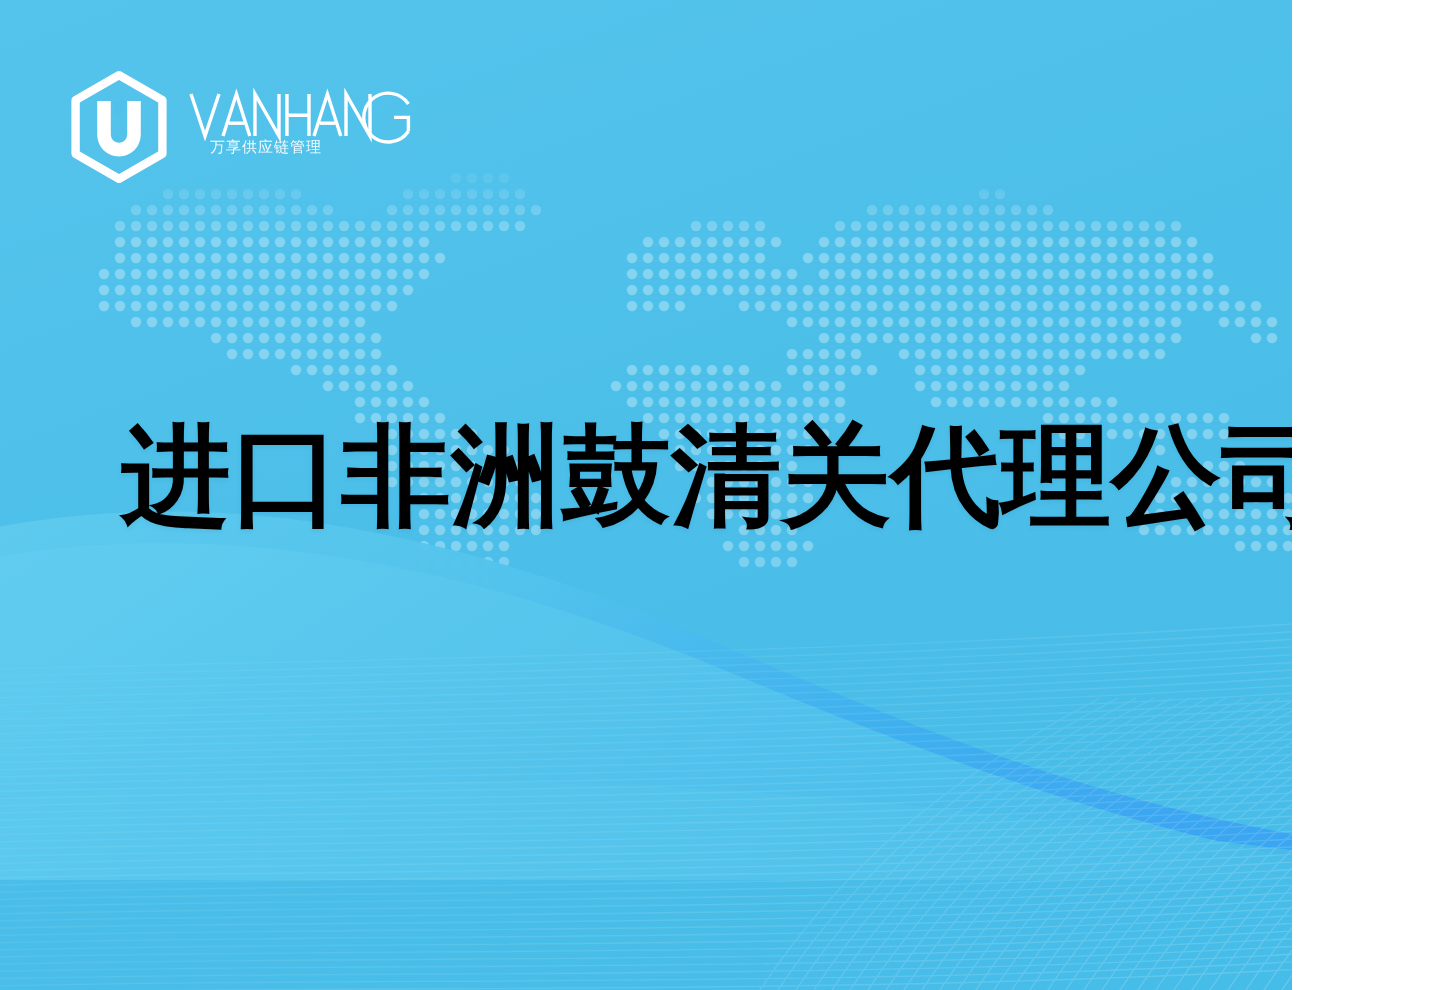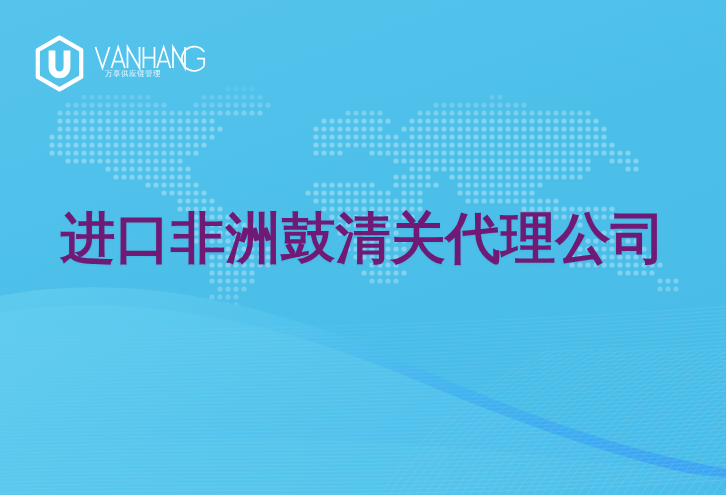--- a/index.html
+++ b/index.html
@@ -6,21 +6,21 @@
     margin: 0;
     padding: 0;
     background: #ffffff;
   }
   body {
     font-family: "Liberation Sans", "DejaVu Sans", sans-serif;
   }
 
   #banner {
     position: relative;
-    width: 726px;
+    width: 646px;
     height: 495px;
     overflow: hidden;
     background: #4fc1ea;
   }
 
   
   .bg-base {
     position: absolute;
     inset: 0;
     background: linear-gradient(160deg, #55c4ec 0%, #4cbfe9 45%, #46bce8 100%);
@@ -87,21 +87,21 @@
     opacity: 0.95;
   }
 
   
   .headline {
     position: absolute;
     left: 0;
     top: 206px;
     width: 726px;
     text-align: center;
-    color: #701a75;
+    color: #000000;
     font-size: 55px;
     line-height: 64px;
     font-weight: bold;
     letter-spacing: 0px;
     white-space: nowrap;
     font-family: "DejaVu Sans", "Liberation Sans", sans-serif;
     text-shadow: 0 1px 2px rgba(30,110,160,0.12);
   }
 
   

